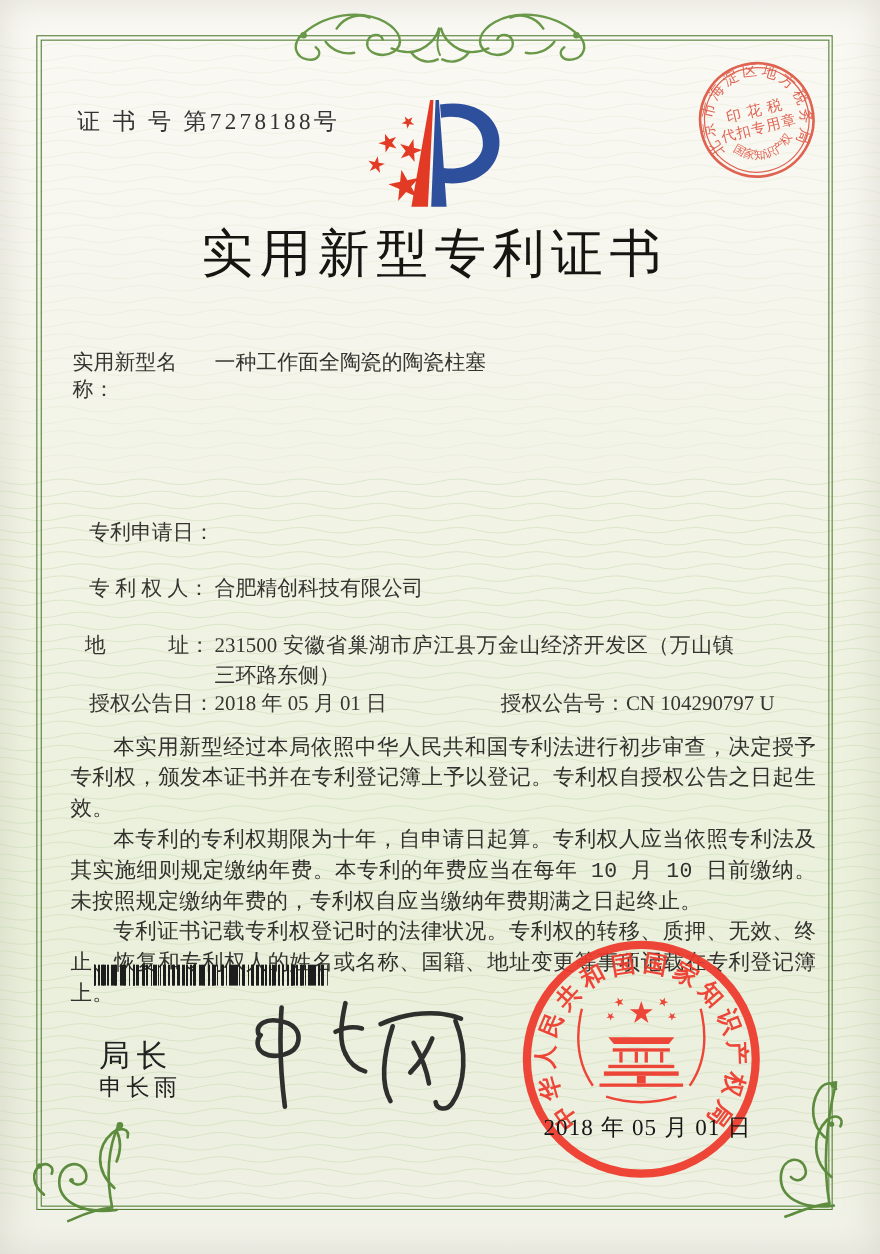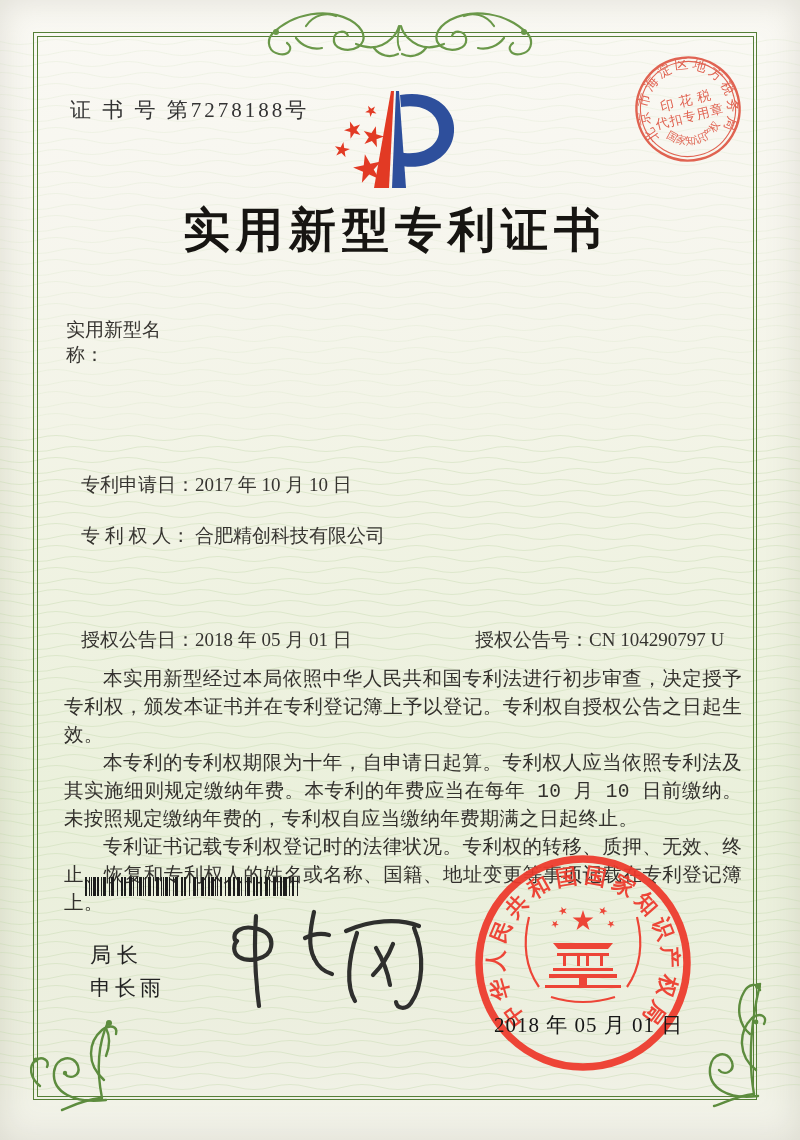--- a/index.html
+++ b/index.html
@@ -11,39 +11,39 @@
   }
   #waves{position:absolute;inset:0;width:800px;height:1140px;pointer-events:none;}
   .frame{position:absolute;left:33px;top:32px;width:722px;height:1066px;border:1.6px solid #557f37;}
   .frame-inner{position:absolute;inset:2.5px;border:1.2px solid #557f37;}
   .top-ornament{position:absolute;left:266px;top:4px;width:268px;height:56px;}
   .corner-bl{position:absolute;left:10px;top:1016px;width:112px;height:96px;}
   .corner-br{position:absolute;left:686px;top:974px;width:86px;height:134px;}
   .cert-no{position:absolute;left:70px;top:96px;font-size:21px;letter-spacing:3px;color:#333;}
   .logo{position:absolute;left:330px;top:88px;width:152px;height:112px;}
   .doc-title{position:absolute;left:0;width:790px;top:199px;text-align:center;
-    font-size:47px;font-weight:bold;letter-spacing:6px;color:#171512;}
+    font-size:47px;font-weight:normal;letter-spacing:6px;color:#171512;}
   .row{position:absolute;display:flex;font-size:19px;line-height:1.3;color:#363430;}
   .row .lab{flex:none;}
   .r1{left:66px;top:318px}.r1 .lab{width:129px}
   .r2{left:81px;top:375px}.r2 .lab{width:114px}
   .r3{left:81px;top:424px}.r3 .lab{width:114px}
   .r4{left:81px;top:473px}.r4 .lab{width:114px}
   .r5{left:81px;top:524px}.r5 .lab{width:114px}
   .r6{left:77px;top:574px;line-height:27px}.r6 .lab{width:118px}.r6 .val{width:472px;text-align:justify}
-  .r7a{left:81px;top:628px}.r7b{left:475px;top:628px}
+  .r7a{left:81px;top:628px}.r7b{left:455px;top:628px}
   .body-text{position:absolute;left:64px;top:666px;width:678px;font-size:19.5px;line-height:28px;
     text-align:justify;letter-spacing:.3px;color:#33312d;}
   .body-text p{margin:0;text-indent:2em;font-family:Liberation Mono, monospace;}
   .barcode{position:absolute;left:85px;top:877px;width:213px;height:19px;
     background:
       repeating-linear-gradient(90deg,#1d1d1d 0 1.5px,transparent 1.5px 4px),
       repeating-linear-gradient(90deg,#1d1d1d 0 2px,transparent 2px 9px),
       repeating-linear-gradient(90deg,#1d1d1d 0 1px,transparent 1px 6.5px);}
-  .signoff-title{position:absolute;left:90px;top:941px;font-size:21px;letter-spacing:6px;color:#222;}
+  .signoff-title{position:absolute;left:90px;top:941px;font-size:28px;letter-spacing:6px;color:#222;}
   .signoff-name{position:absolute;left:90px;top:974px;font-size:21px;letter-spacing:4px;color:#222;}
   .signature{position:absolute;left:218px;top:900px;width:218px;height:118px;}
   .seal{position:absolute;left:467px;top:847px;width:232px;height:232px;opacity:.93;}
   .seal-date{position:absolute;left:494px;top:1011px;font-size:21px;letter-spacing:1px;color:#161616;}
   .stamp{position:absolute;left:612px;top:33px;width:152px;height:152px;opacity:.88;}
   .footer{position:absolute;left:0;width:790px;top:1062px;text-align:center;
     font-size:16.5px;letter-spacing:1.5px;color:#3c3c3c;}
   svg text{font-family:"Liberation Serif","DejaVu Serif",serif;}
 </style>
 </head>
@@ -221,28 +221,32 @@
       <polygon transform="translate(23,42) scale(9) rotate(-20)" points="0,-1 .224,-.309 .951,-.309 .363,.118 .588,.809 0,.382 -.588,.809 -.363,.118 -.951,-.309 -.224,-.309"></polygon>
       <polygon transform="translate(12,62) scale(8) rotate(10)" points="0,-1 .224,-.309 .951,-.309 .363,.118 .588,.809 0,.382 -.588,.809 -.363,.118 -.951,-.309 -.224,-.309"></polygon>
       <polygon transform="translate(41,23) scale(6) rotate(-30)" points="0,-1 .224,-.309 .951,-.309 .363,.118 .588,.809 0,.382 -.588,.809 -.363,.118 -.951,-.309 -.224,-.309"></polygon>
     </g>
   </svg>
 
   <div class="doc-title">实用新型专利证书</div>
 
   <div class="row r1">
     <span class="lab">实用新型名称：</span>
+    <span class="val">一种工作面全陶瓷的陶瓷柱塞</span>
   </div>
   <div class="row r4">
     <span class="lab">专利申请日：</span>
-    <span class="val">2017 年 10 月 10 日</span>
   </div>
   <div class="row r5">
     <span class="lab">专 利 权 人：</span>
     <span class="val">合肥精创科技有限公司</span>
+  </div>
+  <div class="row r6">
+    <span class="lab">地　　　址：</span>
+    <span class="val">231500 安徽省巢湖市庐江县万金山经济开发区（万山镇三环路东侧）</span>
   </div>
   <div class="row r7a">
     <span class="lab">授权公告日：</span>
     <span class="val">2018 年 05 月 01 日</span>
   </div>
   <div class="row r7b">
     <span class="lab">授权公告号：</span>
     <span class="val">CN 104290797 U</span>
   </div>
 

